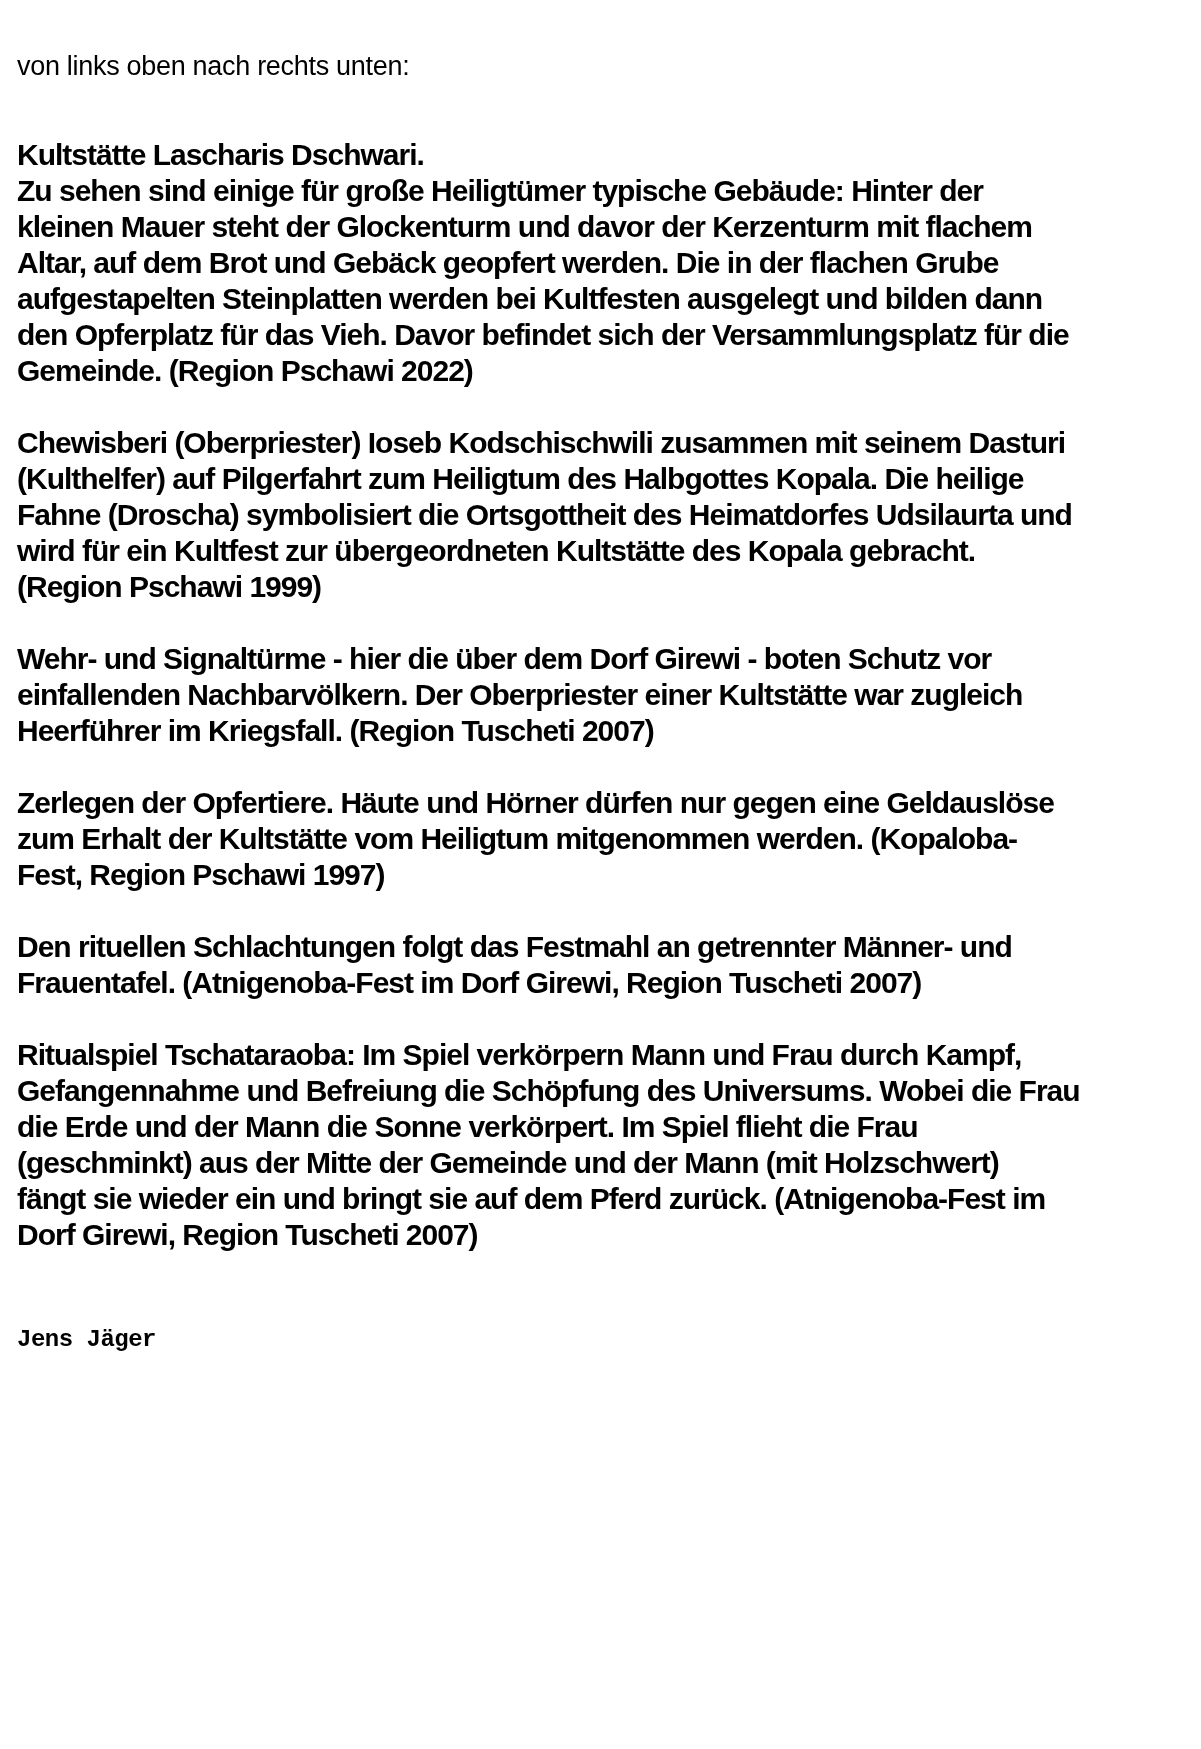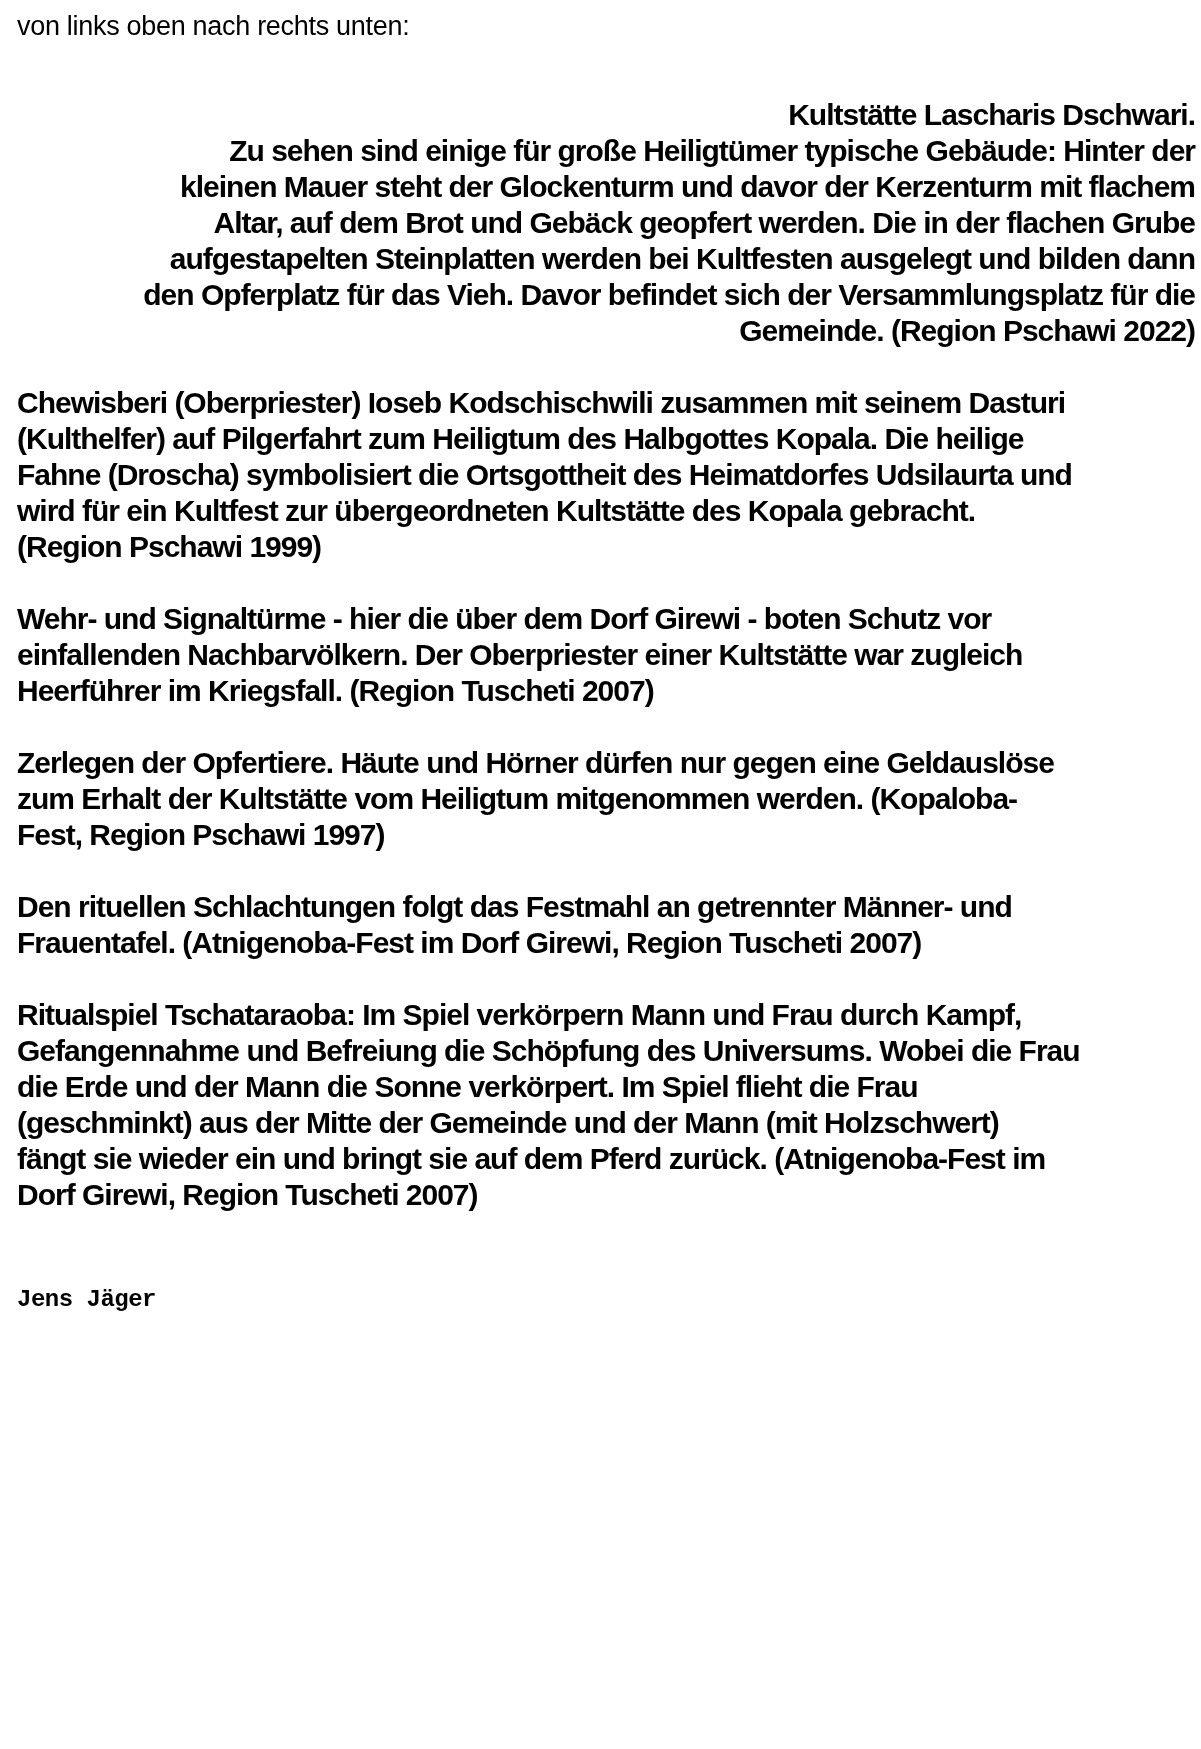--- a/index.html
+++ b/index.html
@@ -8,20 +8,21 @@
   }
   body {
     width: 1201px;
     height: 1749px;
     background: #ffffff;
     color: #000000;
     overflow: hidden;
   }
   .doc {
     padding: 8px 6px 0 17px;
+    margin-top: 40px;
   }
   .intro {
     margin: 0;
     font-family: "Liberation Sans", sans-serif;
     font-size: 27px;
     font-weight: 400;
     line-height: 36px;
     letter-spacing: -0.3px;
     white-space: pre;
   }
@@ -29,21 +30,20 @@
     margin: 36px 0 0 0;
     font-family: "Liberation Sans", sans-serif;
     font-size: 30px;
     font-weight: 700;
     line-height: 36px;
     letter-spacing: -1px;
     white-space: pre;
   }
   #paragraphs .para:first-child {
     margin-top: 53px;
-    text-align: right;
   }
   .author {
     margin: 66px 0 0 0;
     font-family: Liberation Mono, monospace;
     font-size: 24px;
     font-weight: 700;
     line-height: 42px;
     letter-spacing: -0.5px;
     white-space: pre;
   }

